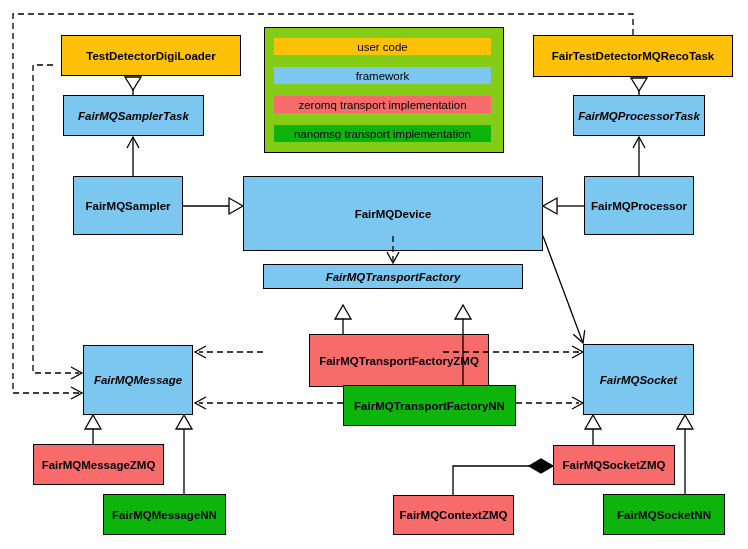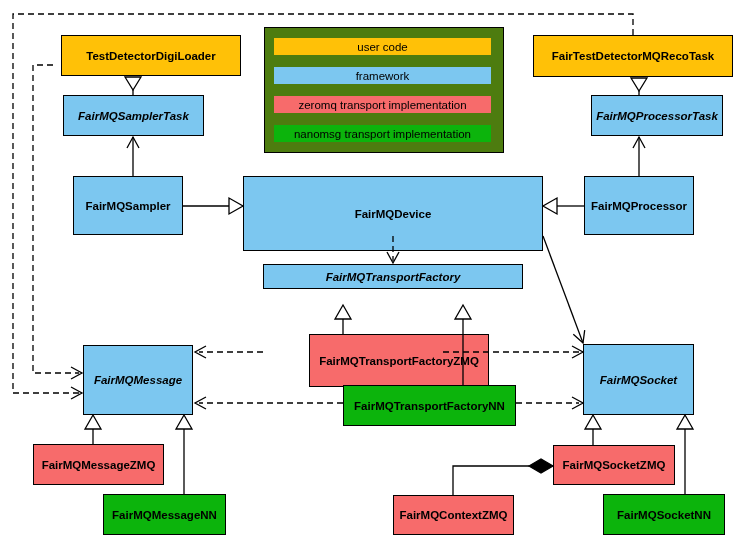--- a/index.html
+++ b/index.html
@@ -19,21 +19,21 @@
     text-align:center;white-space:nowrap;
     z-index:2;
   }
   .node.abstract{font-style:italic;}
   .user-code{background:#FFC107;}
   .framework{background:#7CC7F0;}
   .zeromq{background:#F76B6B;}
   .nanomsg{background:#0CB40C;}
   .legend-box{
     position:absolute;left:264px;top:27px;width:240px;height:126px;
-    box-sizing:border-box;border:1.5px solid #000;background:#4d7c0f;z-index:2;
+    box-sizing:border-box;border:1.5px solid #000;background:#84cc16;z-index:2;
   }
   .legend-bar{
     position:absolute;left:9px;width:217px;height:17px;
     display:flex;align-items:center;justify-content:center;
     font-size:11.5px;font-weight:normal;color:#000;white-space:nowrap;
   }
   svg.wires{position:absolute;left:0;top:0;z-index:3;pointer-events:none;}
   svg.wires path, svg.wires line, svg.wires polyline{fill:none;stroke:#000;stroke-width:1.3;}
   svg.wires .dash{stroke-dasharray:6 4;}
   svg.wires polygon.tri{fill:#fff;stroke:#000;stroke-width:1.3;}
@@ -43,21 +43,21 @@
 <body>
 
 <div class="canvas">
 
   <div class="node user-code" style="left:53px;top:35px;width:180px;height:41px;margin-left:8px;">TestDetectorDigiLoader</div>
 
   <div class="node user-code" style="left:533px;top:35px;width:200px;height:42px;">FairTestDetectorMQRecoTask</div>
 
   <div class="node framework abstract" style="left:63px;top:95px;width:141px;height:41px;">FairMQSamplerTask</div>
 
-  <div class="node framework abstract" style="left:591px;top:95px;width:132px;height:41px;">FairMQProcessorTask</div>
+  <div class="node framework abstract" style="left:573px;top:95px;width:132px;height:41px;">FairMQProcessorTask</div>
 
   <div class="node framework" style="left:73px;top:176px;width:110px;height:59px;">FairMQSampler</div>
 
   <div class="node framework" style="left:243px;top:176px;width:300px;height:75px;">FairMQDevice</div>
 
   <div class="node framework" style="left:584px;top:176px;width:110px;height:59px;">FairMQProcessor</div>
 
   <div class="node framework abstract" style="left:263px;top:264px;width:260px;height:25px;">FairMQTransportFactory</div>
 
   <div class="node zeromq" style="left:263px;top:334px;width:180px;height:53px;margin-left:46px;">FairMQTransportFactoryZMQ</div>

